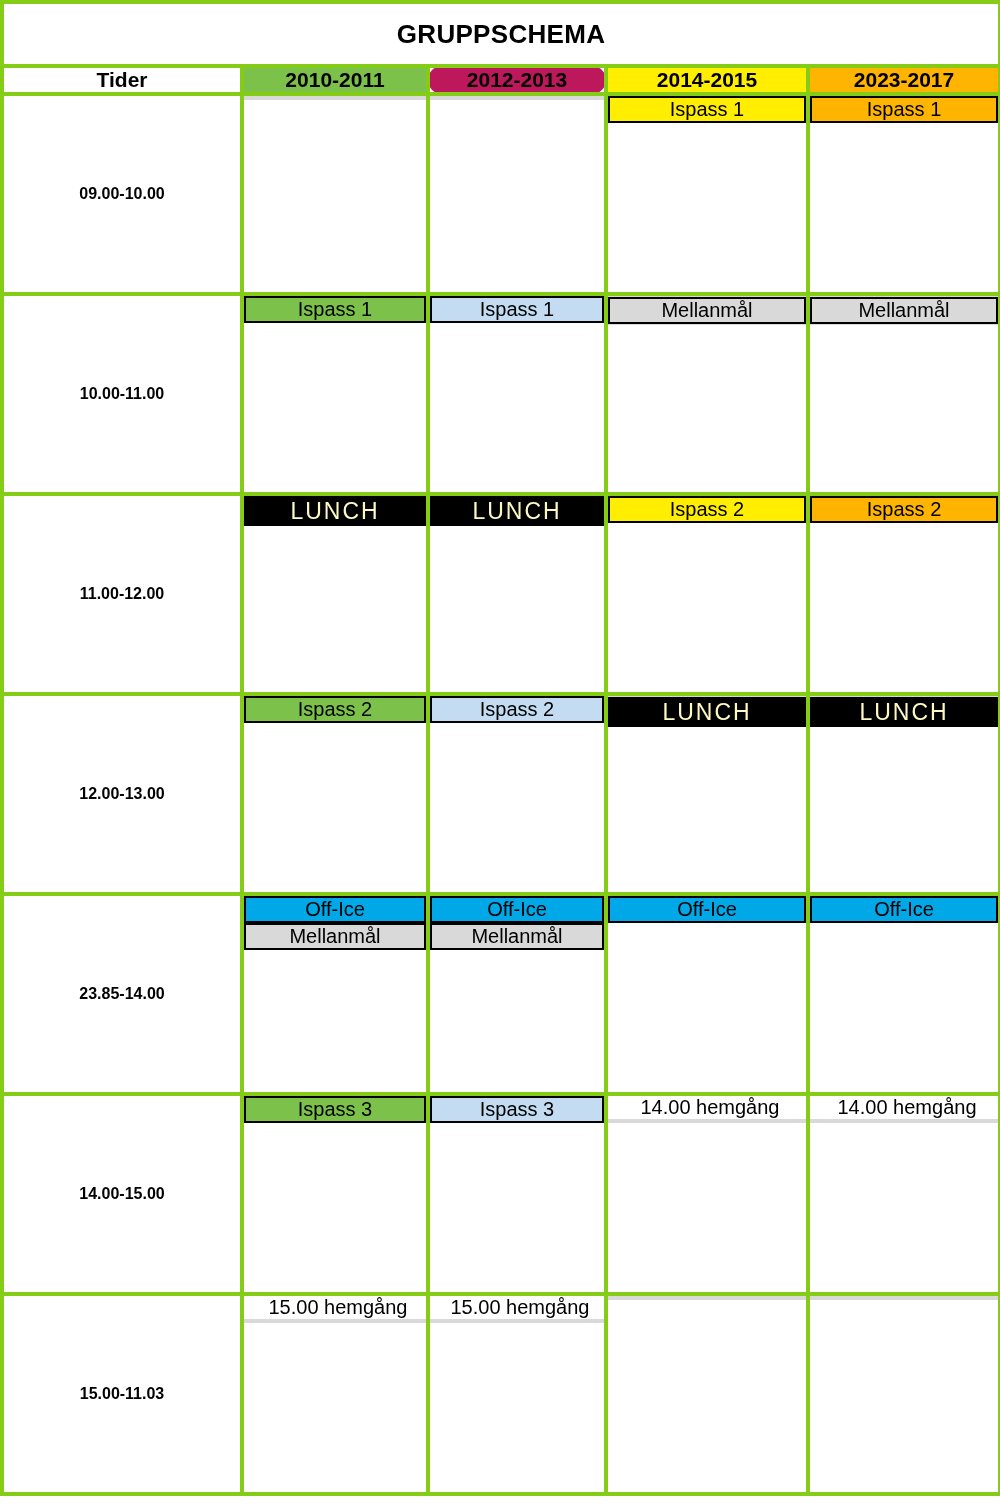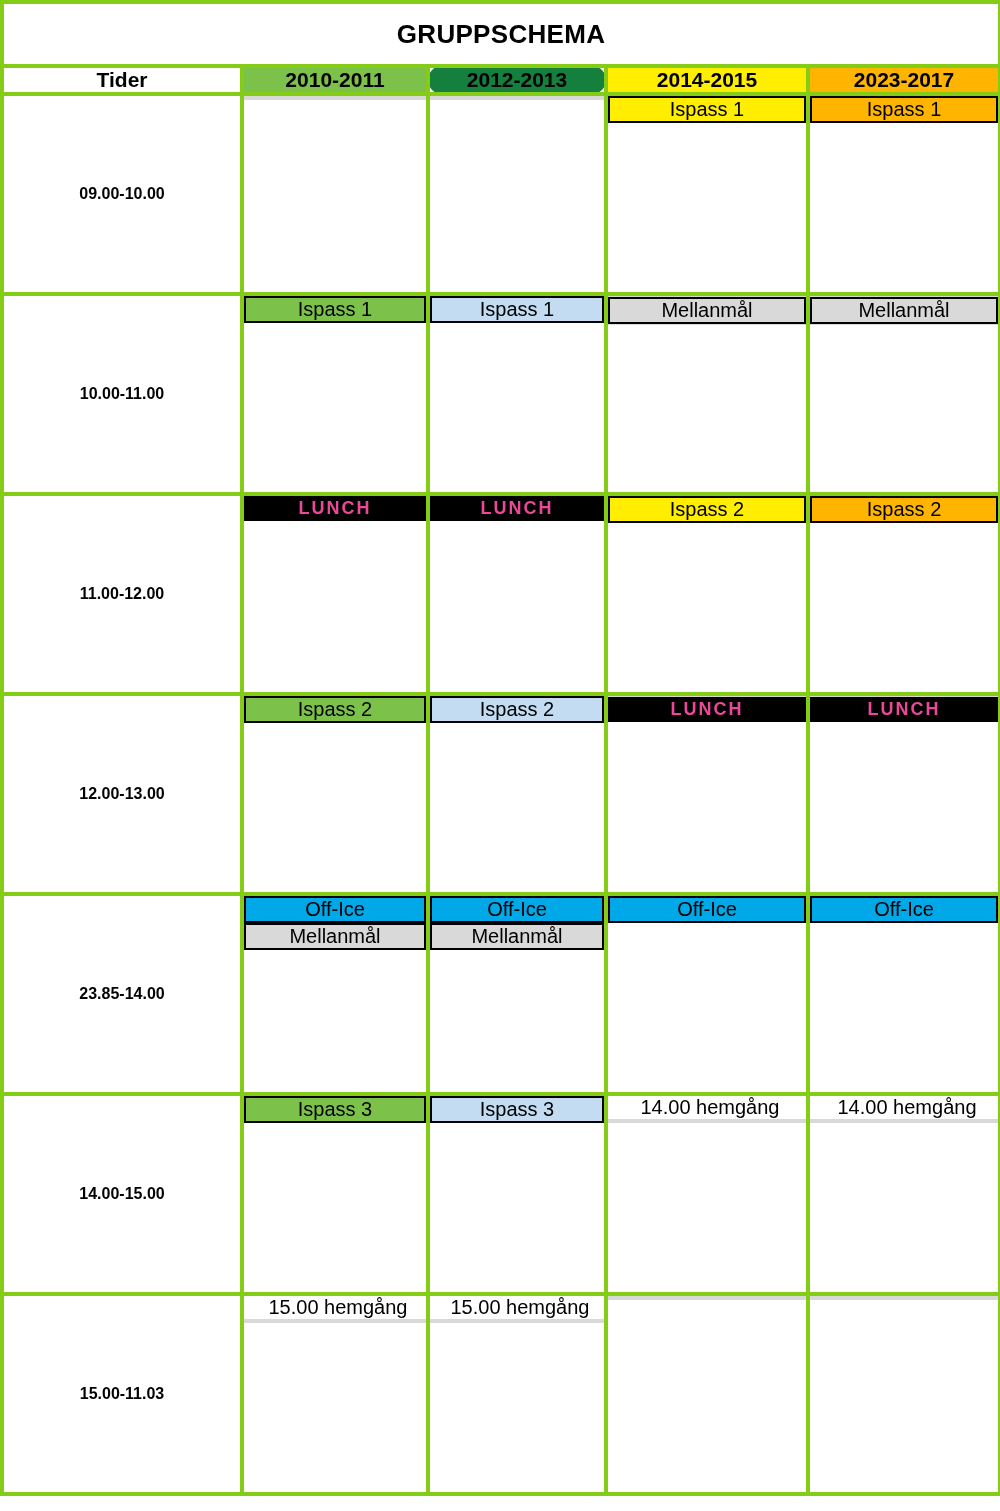--- a/index.html
+++ b/index.html
@@ -49,21 +49,21 @@
   }
   .head-row td {
     height: 28px;
     text-align: center;
     vertical-align: middle;
     font-size: 21px;
     font-weight: bold;
   }
   .head-tider { background: #ffffff; }
   .head-g1 { background: #7cc24a; }
-  .head-g2 { background: #15803d; border-radius: 17px; }
+  .head-g2 { background: #be185d; border-radius: 17px; }
   .head-g3 { background: #ffee00; }
   .head-g4 { background: #ffb400; }
 
   td.timecell {
     text-align: center;
     vertical-align: middle;
     font-size: 16px;
     font-weight: bold;
     background: #ffffff;
   }
@@ -105,21 +105,21 @@
     border-bottom: 1px solid #d9d9d9;
     font-size: 20px;
     font-weight: normal;
   }
   .b-green  { background: #7cc24a; }
   .b-blue   { background: #c3dcf2; }
   .b-yellow { background: #ffee00; }
   .b-orange { background: #ffb400; }
   .b-grey   { background: #d9d9d9; }
   .b-cyan   { background: #00a8e8; }
-  .b-black  { background: #000000; color: #ec4899; font-weight: bold; letter-spacing: 2px; font-size: 18px; }
+  .b-black  { background: #000000; color: #fef9c3; font-weight: normal; letter-spacing: 2px; font-size: 23px; }
   .b-white  { background: #ffffff; }
 
   .h1u { height: 20%; padding-left: 6px; }
   .h2u { height: 40%; }
   .h3u { height: 60%; }
   .h4u { height: 80%; }
 
   .row-h { height: 200px; }
 </style>
 </head>

